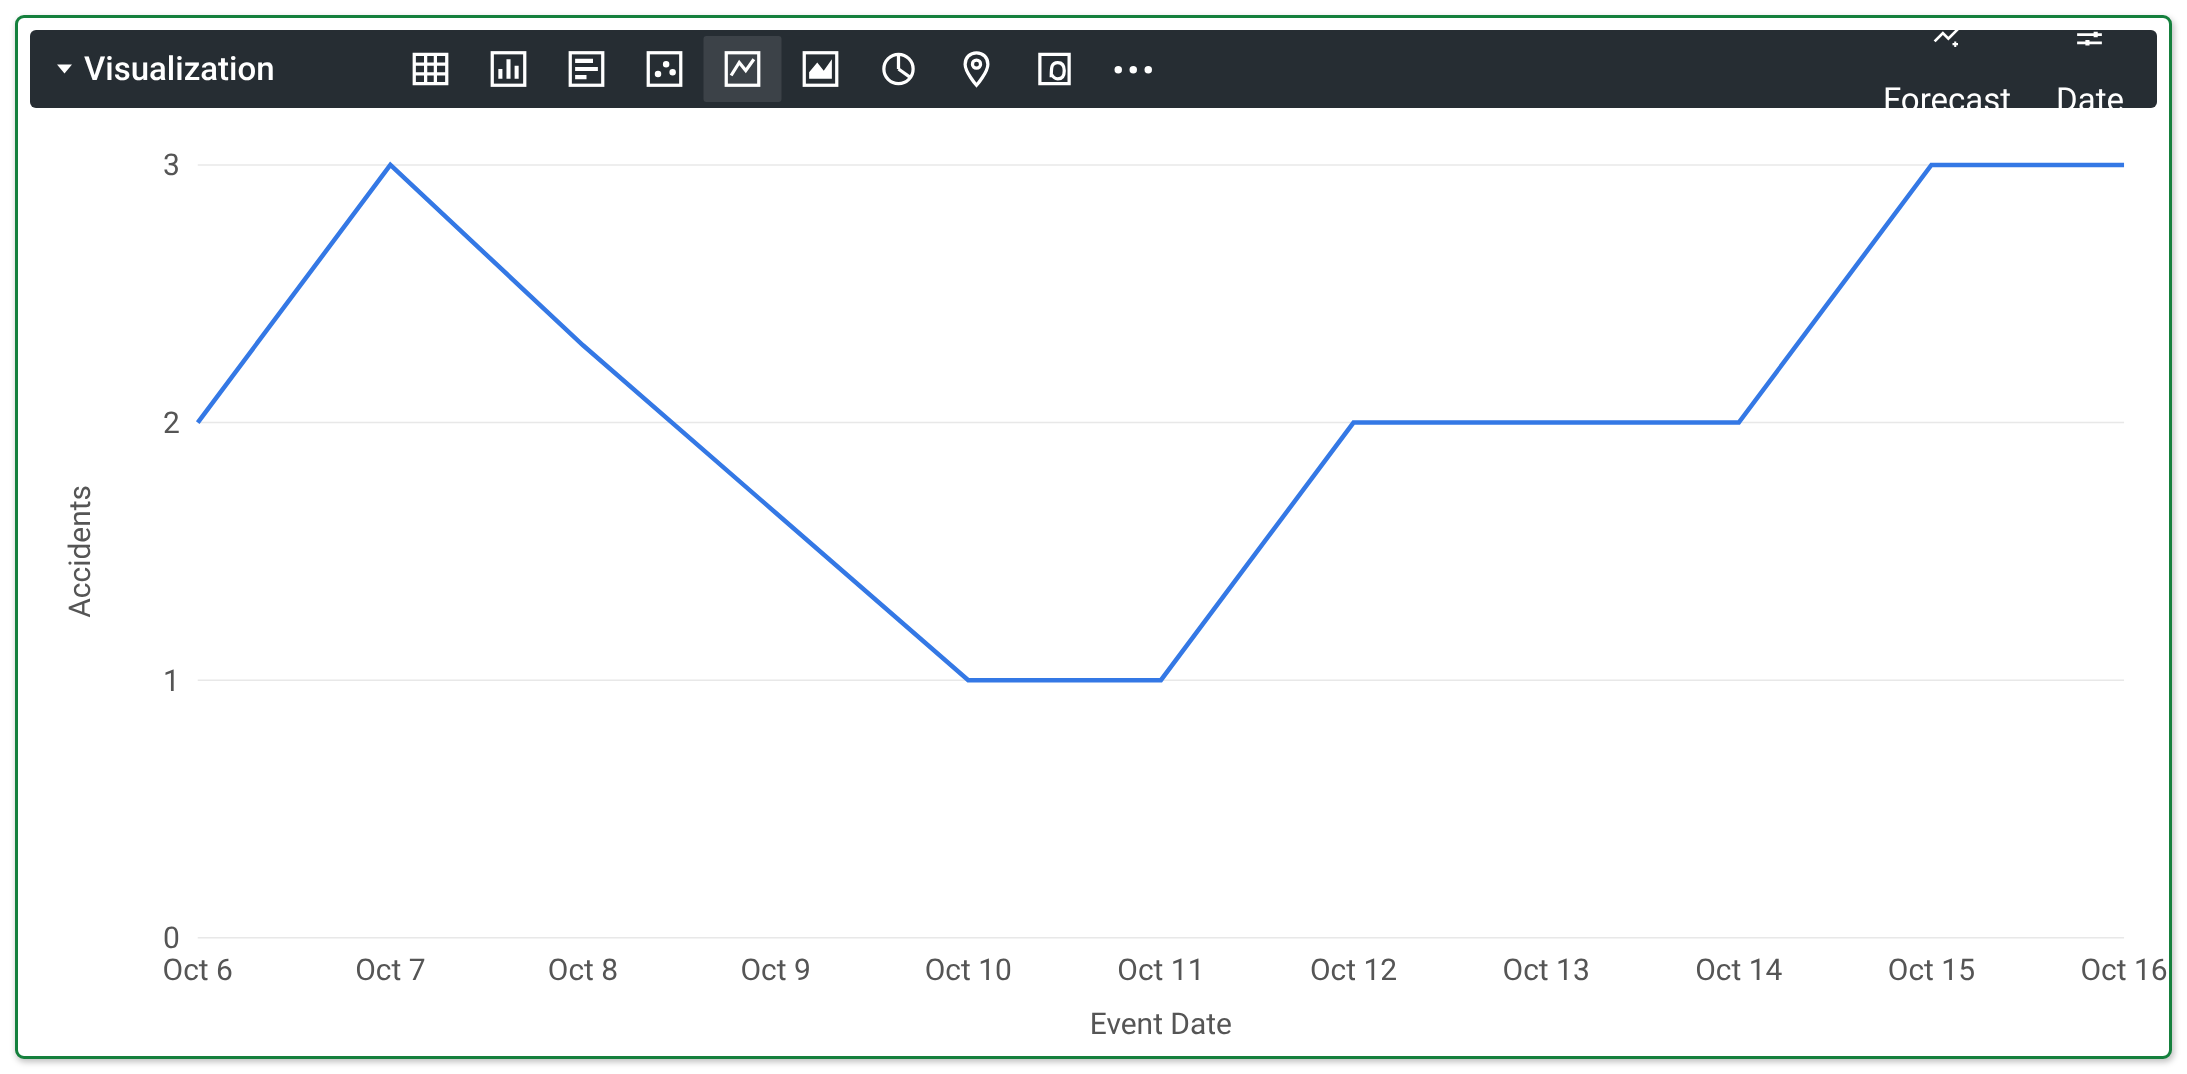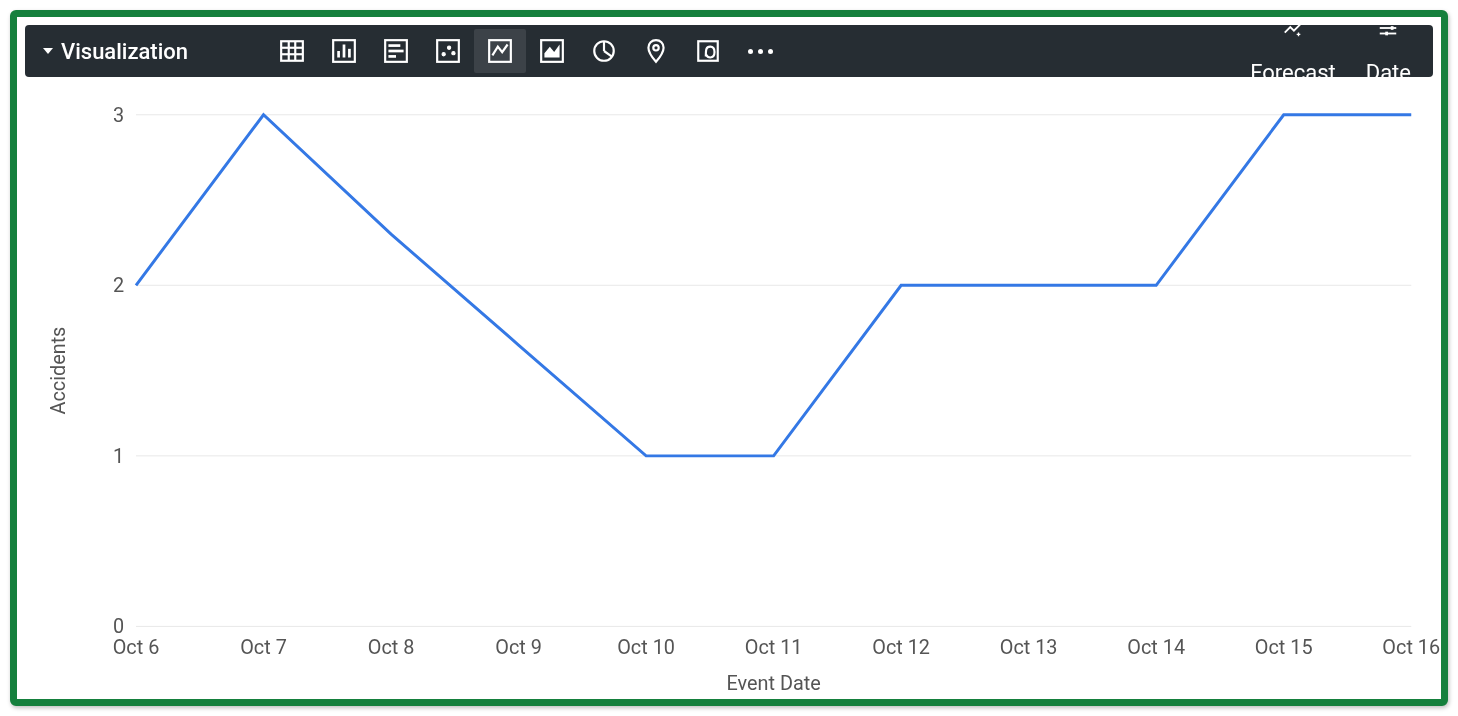--- a/index.html
+++ b/index.html
@@ -8,21 +8,21 @@
     font-family: -apple-system, BlinkMacSystemFont, "Segoe UI", Roboto, "Helvetica Neue", Arial, sans-serif;
     background:#fff;
     width:1458px;
     height:716px;
     position:relative;
   }
   .panel {
     position:absolute;
     left:10px; top:10px; right:10px; bottom:10px;
     background:#fff;
-    border:7px solid #15803d;
+    border:2px solid #15803d;
     border-radius:6px;
     box-shadow: 1px 2px 4px rgba(0,0,0,0.25);
     overflow:hidden;
     display:flex;
     flex-direction:column;
   }
   .toolbar {
     height:52px;
     background:#262d33;
     color:#fff;

